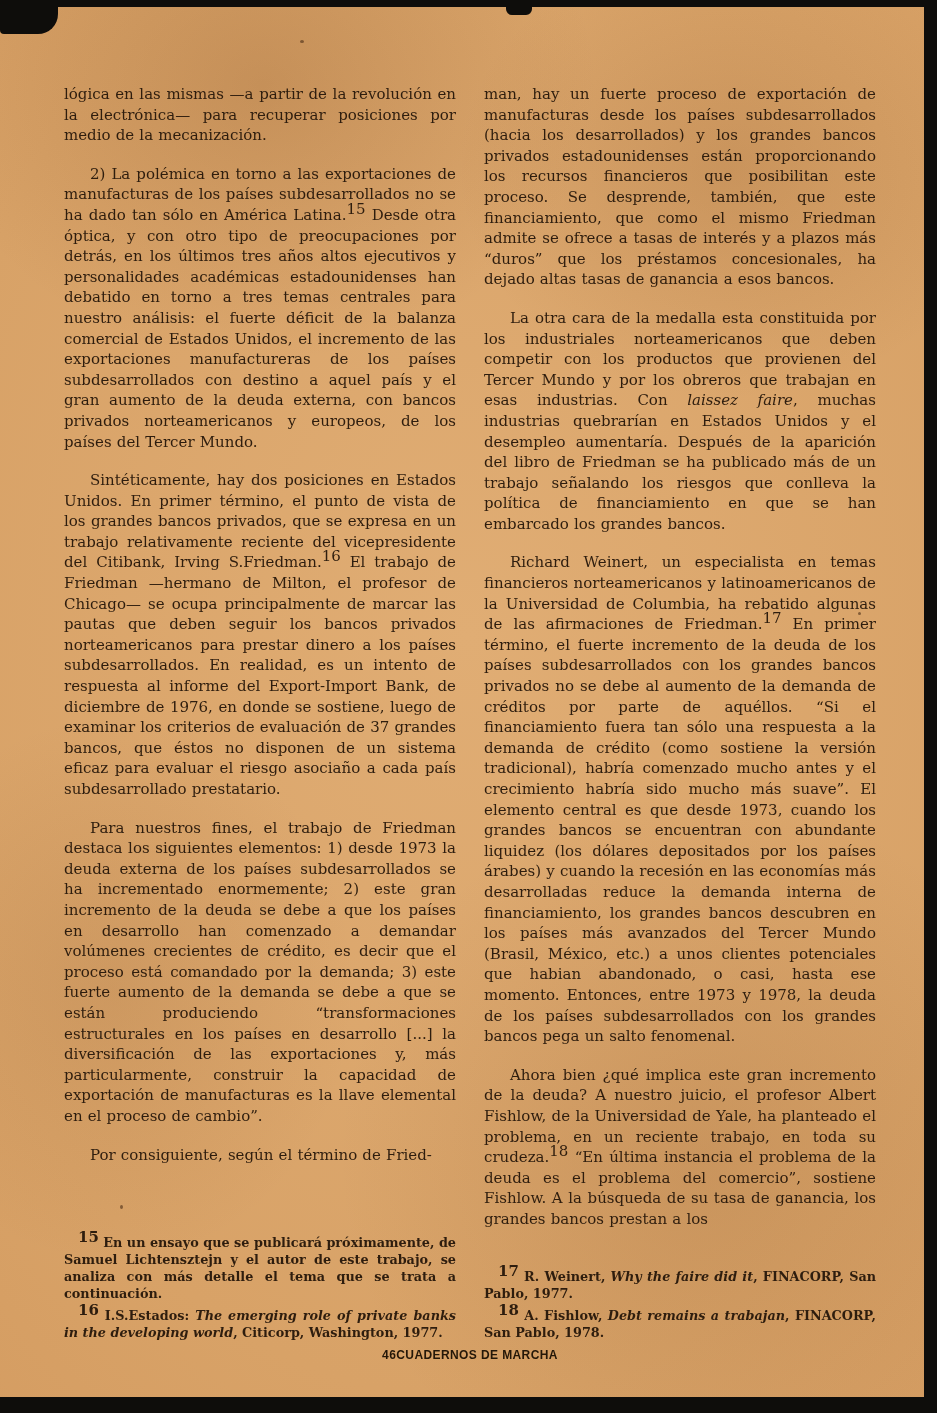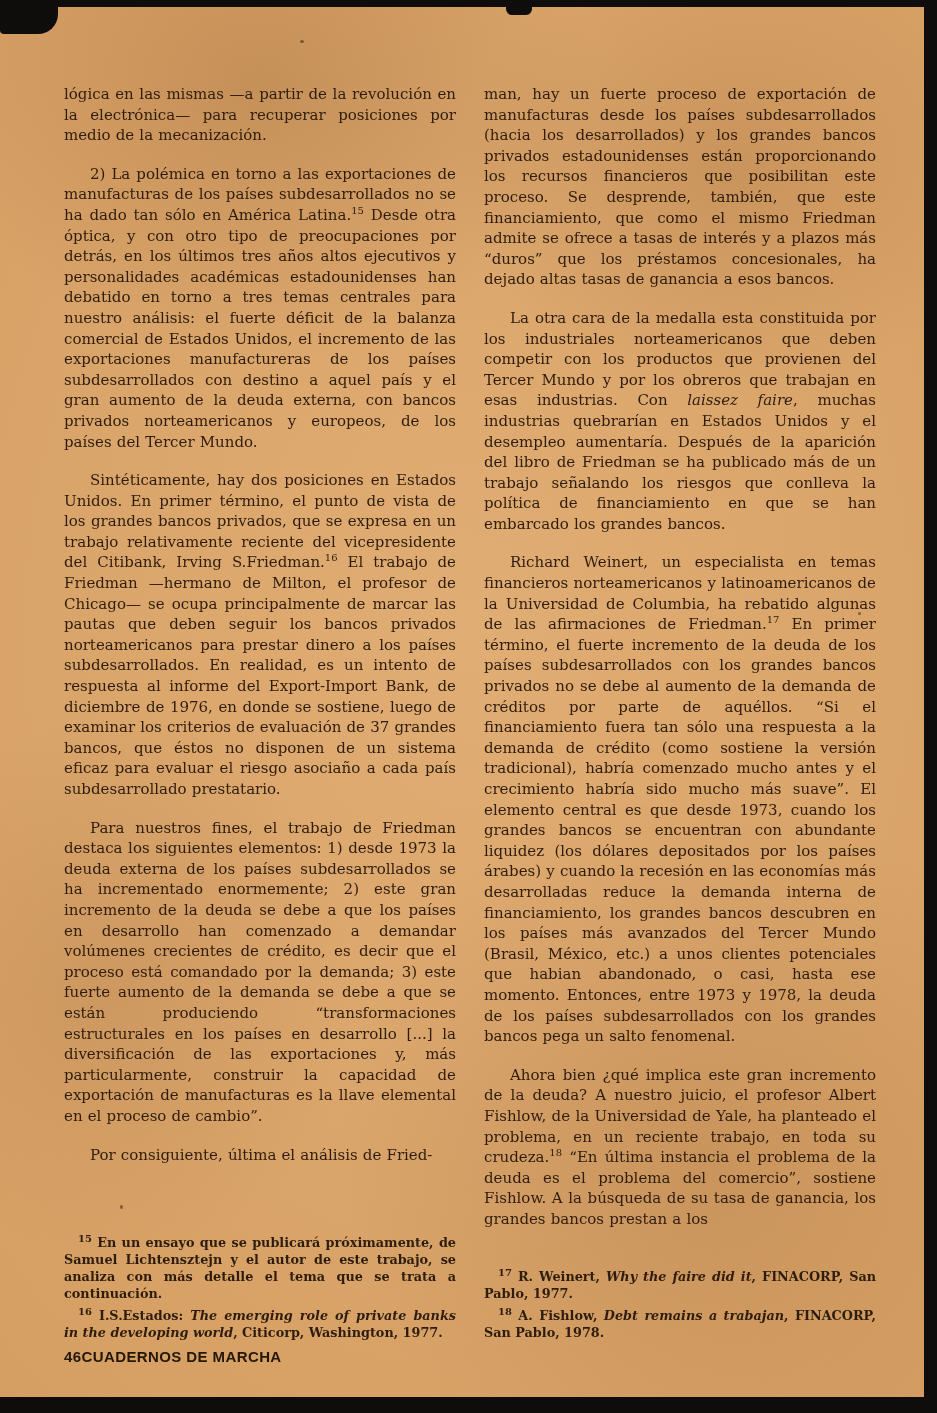--- a/index.html
+++ b/index.html
@@ -26,30 +26,30 @@
   .speck.s2 { left:858px; top:612px; width:3px; height:3px; }
   .speck.s3 { left:120px; top:1205px; width:3px; height:4px; }
 
   .content { position:absolute; top:84px; left:64px; width:812px; display:flex; gap:28px; }
   .column { width:392px; height:1262px; display:flex; flex-direction:column; overflow:hidden; }
   .body-text p {
     font-size:15px; line-height:20.6px; text-align:justify;
     margin:0 0 18px 0; word-spacing:0.4px;
   }
   .body-text p.indent { text-indent:26px; }
-  .sup { vertical-align:super; font-size:10px; line-height:0; }
+  .sup { vertical-align:super; font-size:15px; line-height:0; }
   .it { font-style:italic; }
   .footnotes { margin-top:auto; font-size:12.8px; line-height:17px; text-align:justify; }
   .footnotes p { margin:0 0 5px 0; text-indent:14px;font-weight:bold; }
 
   .footer {
     position:absolute; left:64px; right:61px; top:1348px;
-    display:flex; justify-content:flex-start; align-items:baseline;
+    display:flex; justify-content:center; align-items:baseline;
     font-family:"Liberation Sans", sans-serif; font-weight:bold;
-    font-size:15px; letter-spacing:0.4px; color:#241708;
+    font-size:12px; letter-spacing:0.4px; color:#241708;
   }
 </style>
 </head>
 <body>
 
 <div class="page">
 
   <div class="edge edge-top"></div>
   <div class="edge edge-right"></div>
   <div class="edge edge-bottom"></div>
@@ -59,21 +59,21 @@
   <div class="speck s2"></div>
   <div class="speck s3"></div>
 
   <div class="content">
     <div class="column">
       <div class="body-text">
           <p><span>lógica en las mismas —a partir de la revolución en la electrónica— para recuperar posiciones por medio de la mecanización.</span></p>
           <p class="indent"><span>2) La polémica en torno a las exportaciones de manufacturas de los países subdesarrollados no se ha dado tan sólo en América Latina.</span><span class="sup">15</span><span> Desde otra óptica, y con otro tipo de preocupaciones por detrás, en los últimos tres años altos ejecutivos y personalidades académicas estadounidenses han debatido en torno a tres temas centrales para nuestro análisis: el fuerte déficit de la balanza comercial de Estados Unidos, el incremento de las exportaciones manufactureras de los países subdesarrollados con destino a aquel país y el gran aumento de la deuda externa, con bancos privados norteamericanos y europeos, de los países del Tercer Mundo.</span></p>
           <p class="indent"><span>Sintéticamente, hay dos posiciones en Estados Unidos. En primer término, el punto de vista de los grandes bancos privados, que se expresa en un trabajo relativamente reciente del vicepresidente del Citibank, Irving S.Friedman.</span><span class="sup">16</span><span> El trabajo de Friedman —hermano de Milton, el profesor de Chicago— se ocupa principalmente de marcar las pautas que deben seguir los bancos privados norteamericanos para prestar dinero a los países subdesarrollados. En realidad, es un intento de respuesta al informe del Export-Import Bank, de diciembre de 1976, en donde se sostiene, luego de examinar los criterios de evaluación de 37 grandes bancos, que éstos no disponen de un sistema eficaz para evaluar el riesgo asociaño a cada país subdesarrollado prestatario.</span></p>
           <p class="indent"><span>Para nuestros fines, el trabajo de Friedman destaca los siguientes elementos: 1) desde 1973 la deuda externa de los países subdesarrollados se ha incrementado enormemente; 2) este gran incremento de la deuda se debe a que los países en desarrollo han comenzado a demandar volúmenes crecientes de crédito, es decir que el proceso está comandado por la demanda; 3) este fuerte aumento de la demanda se debe a que se están produciendo “transformaciones estructurales en los países en desarrollo [...] la diversificación de las exportaciones y, más particularmente, construir la capacidad de exportación de manufacturas es la llave elemental en el proceso de cambio”.</span></p>
-          <p class="indent"><span>Por consiguiente, última el análisis de Fried-</span></p>
+          <p class="indent"><span>Por consiguiente, según el término de Fried-</span></p>
         </div>
       <div class="footnotes">
           <p><span class="sup">15</span><span> En un ensayo que se publicará próximamente, de Samuel Lichtensztejn y el autor de este trabajo, se analiza con más detalle el tema que se trata a continuación.</span></p>
           <p><span class="sup">16</span><span> I.S.Estados: </span><span class="it">The emerging role of private banks in the developing world</span><span>, Citicorp, Washington, 1977.</span></p>
         </div>
     </div>
     <div class="column">
       <div class="body-text">
           <p><span>man, hay un fuerte proceso de exportación de manufacturas desde los países subdesarrollados (hacia los desarrollados) y los grandes bancos privados estadounidenses están proporcionando los recursos financieros que posibilitan este proceso. Se desprende, también, que este financiamiento, que como el mismo Friedman admite se ofrece a tasas de interés y a plazos más “duros” que los préstamos concesionales, ha dejado altas tasas de ganancia a esos bancos.</span></p>
           <p class="indent"><span>La otra cara de la medalla esta constituida por los industriales norteamericanos que deben competir con los productos que provienen del Tercer Mundo y por los obreros que trabajan en esas industrias. Con </span><span class="it">laissez faire</span><span>, muchas industrias quebrarían en Estados Unidos y el desempleo aumentaría. Después de la aparición del libro de Friedman se ha publicado más de un trabajo señalando los riesgos que conlleva la política de financiamiento en que se han embarcado los grandes bancos.</span></p>

